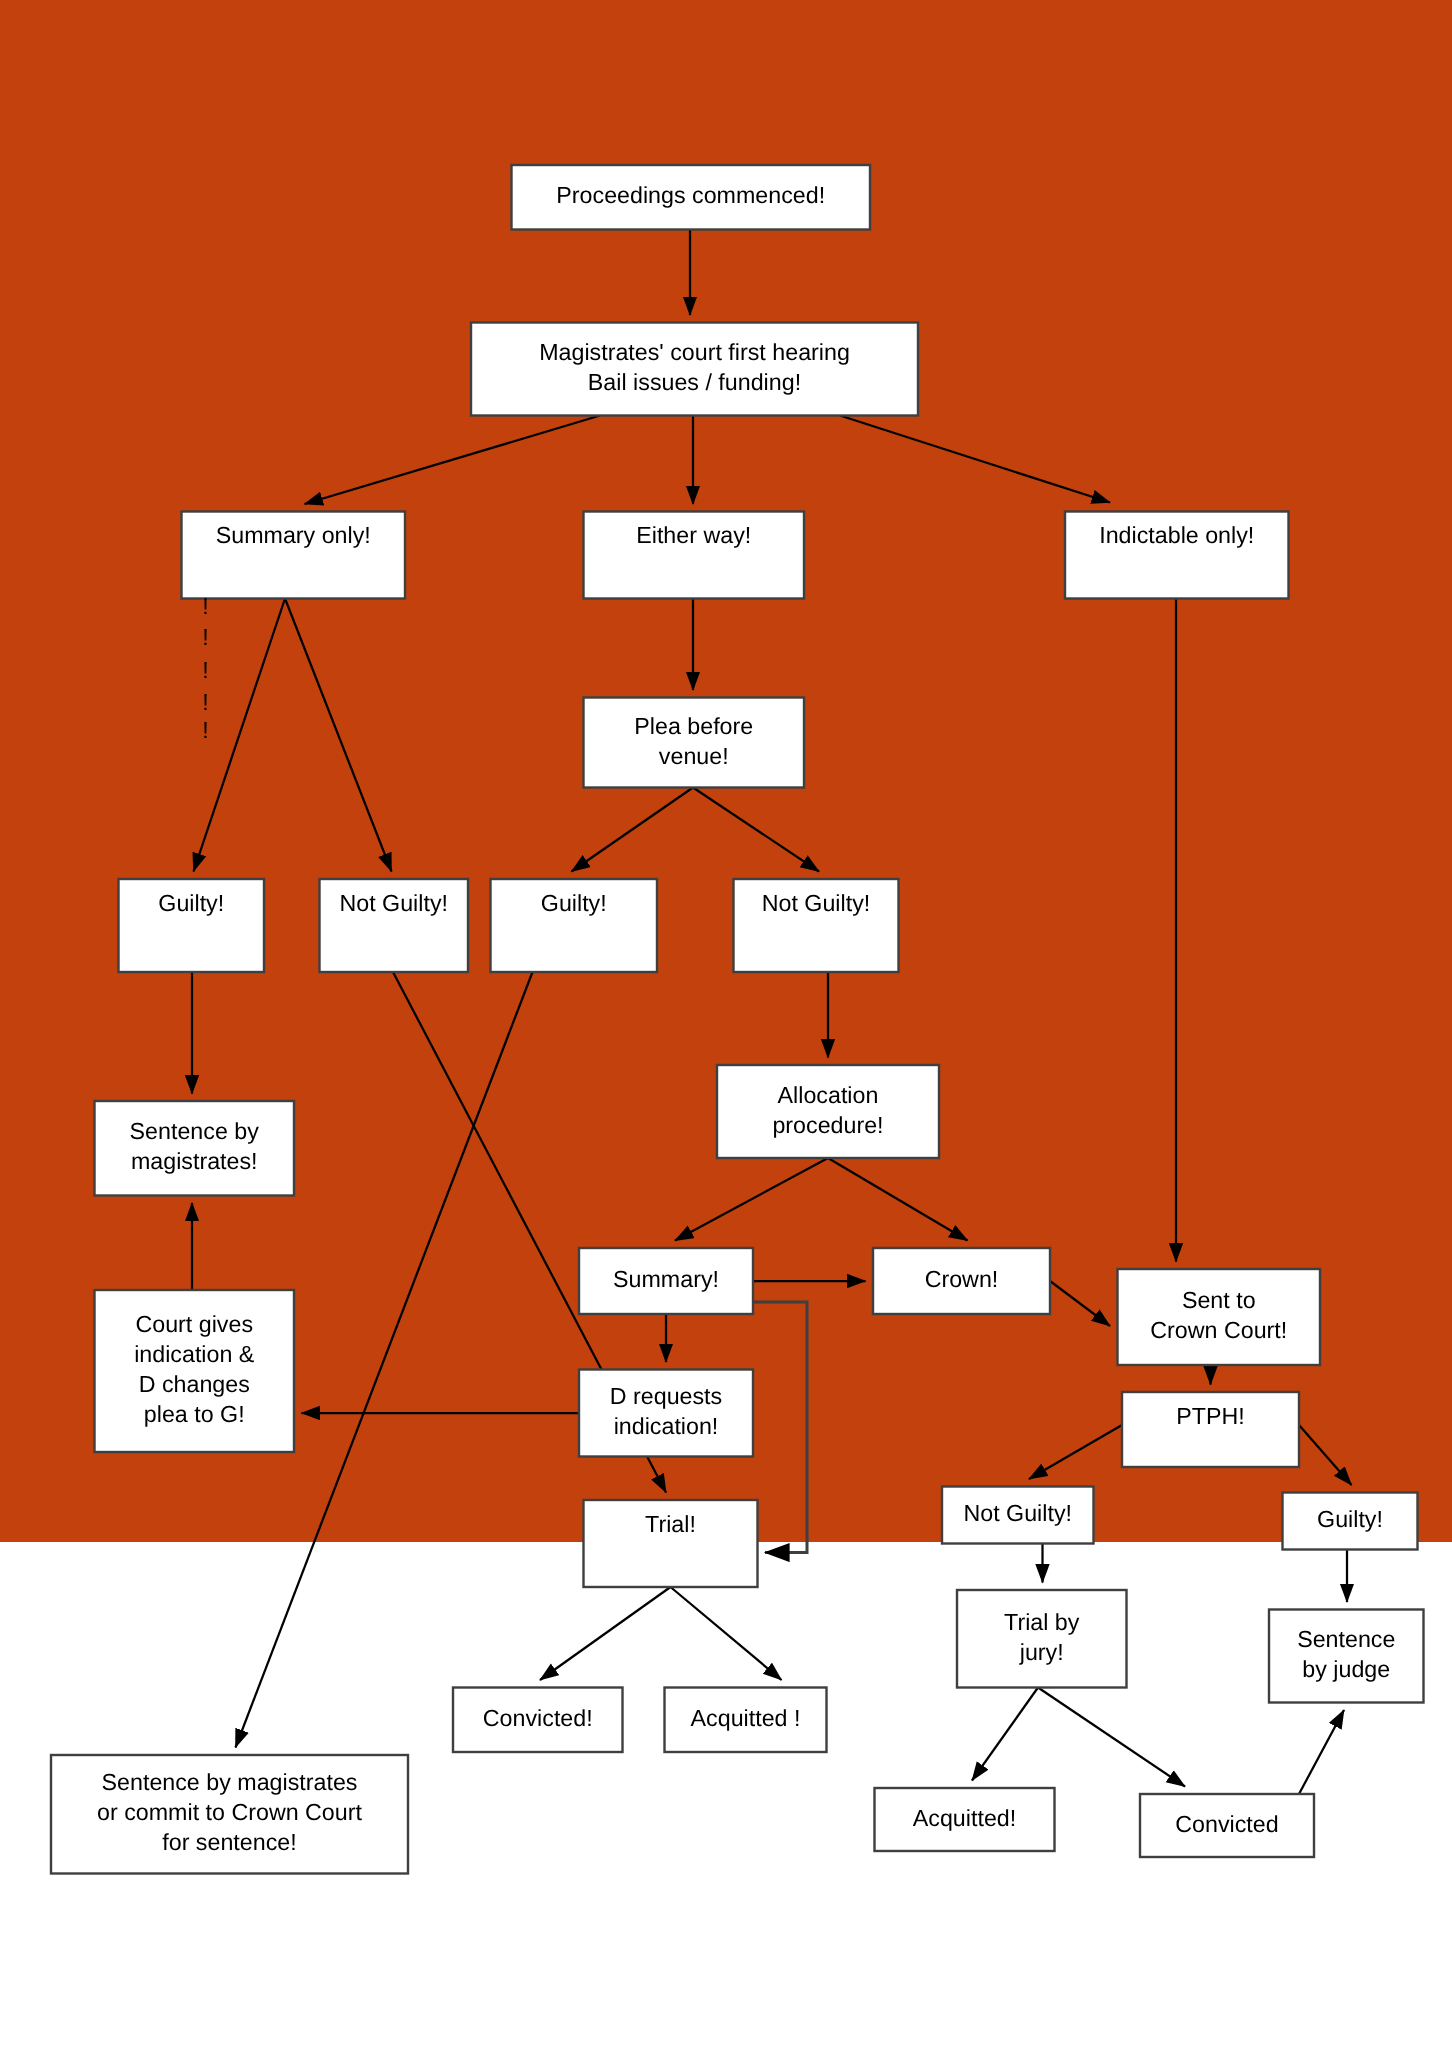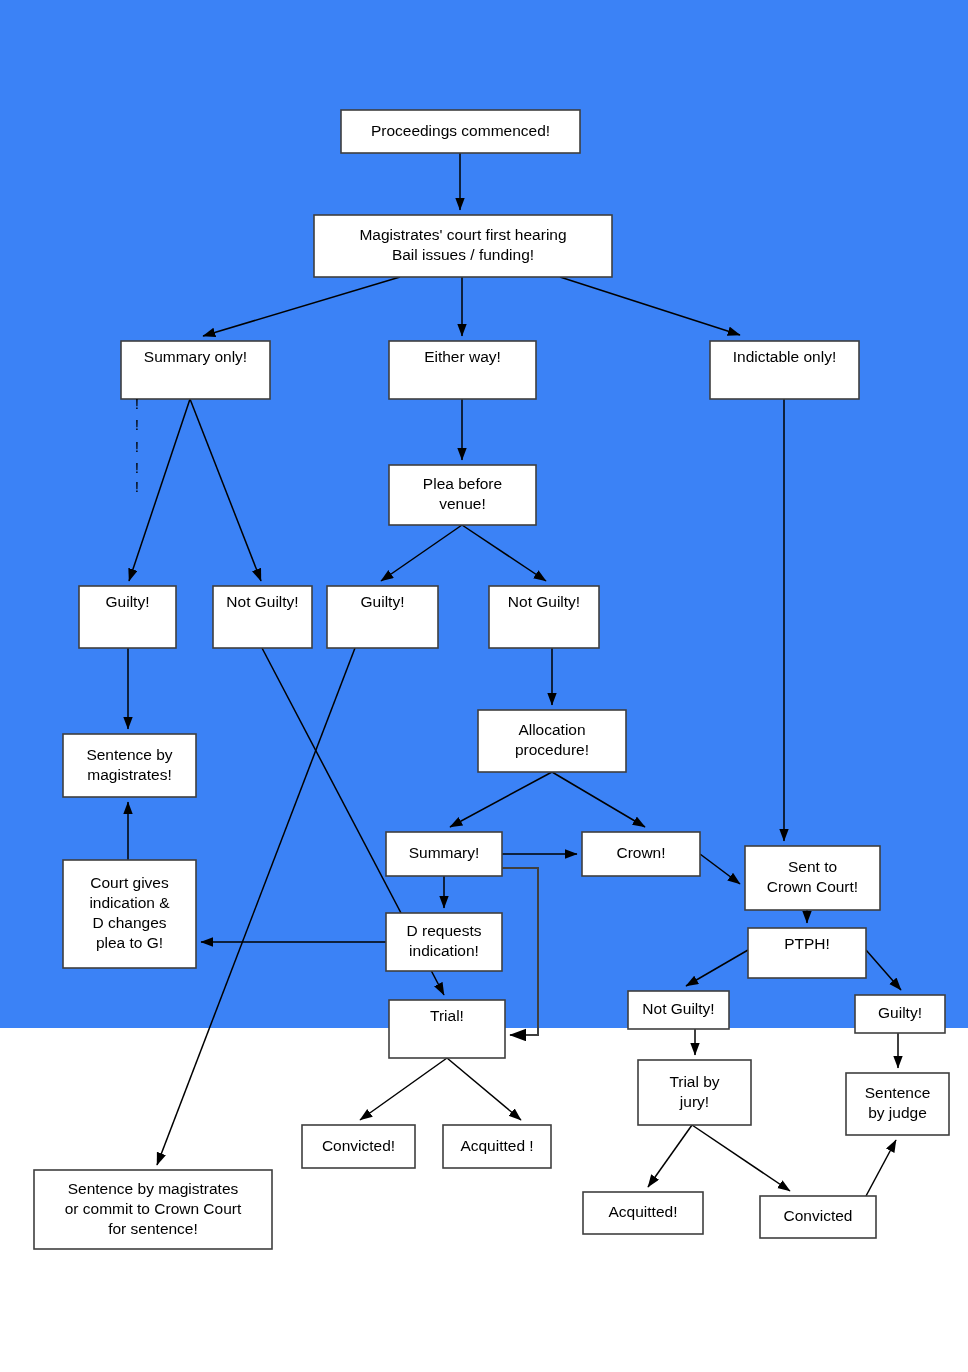--- a/index.html
+++ b/index.html
@@ -10,21 +10,21 @@
   body {
     width: 968px;
     height: 1372px;
     font-family: "Liberation Sans", sans-serif;
     overflow: hidden;
   }
   #flow-root {
     position: relative;
     width: 968px;
     height: 1028px;
-    background: #3b82f6;
+    background: #c2410c;
   }
   svg#flow-svg {
     position: absolute;
     left: 0;
     top: 0;
     width: 968px;
     height: 1372px;
     display: block;
   }
   .node-rect {

